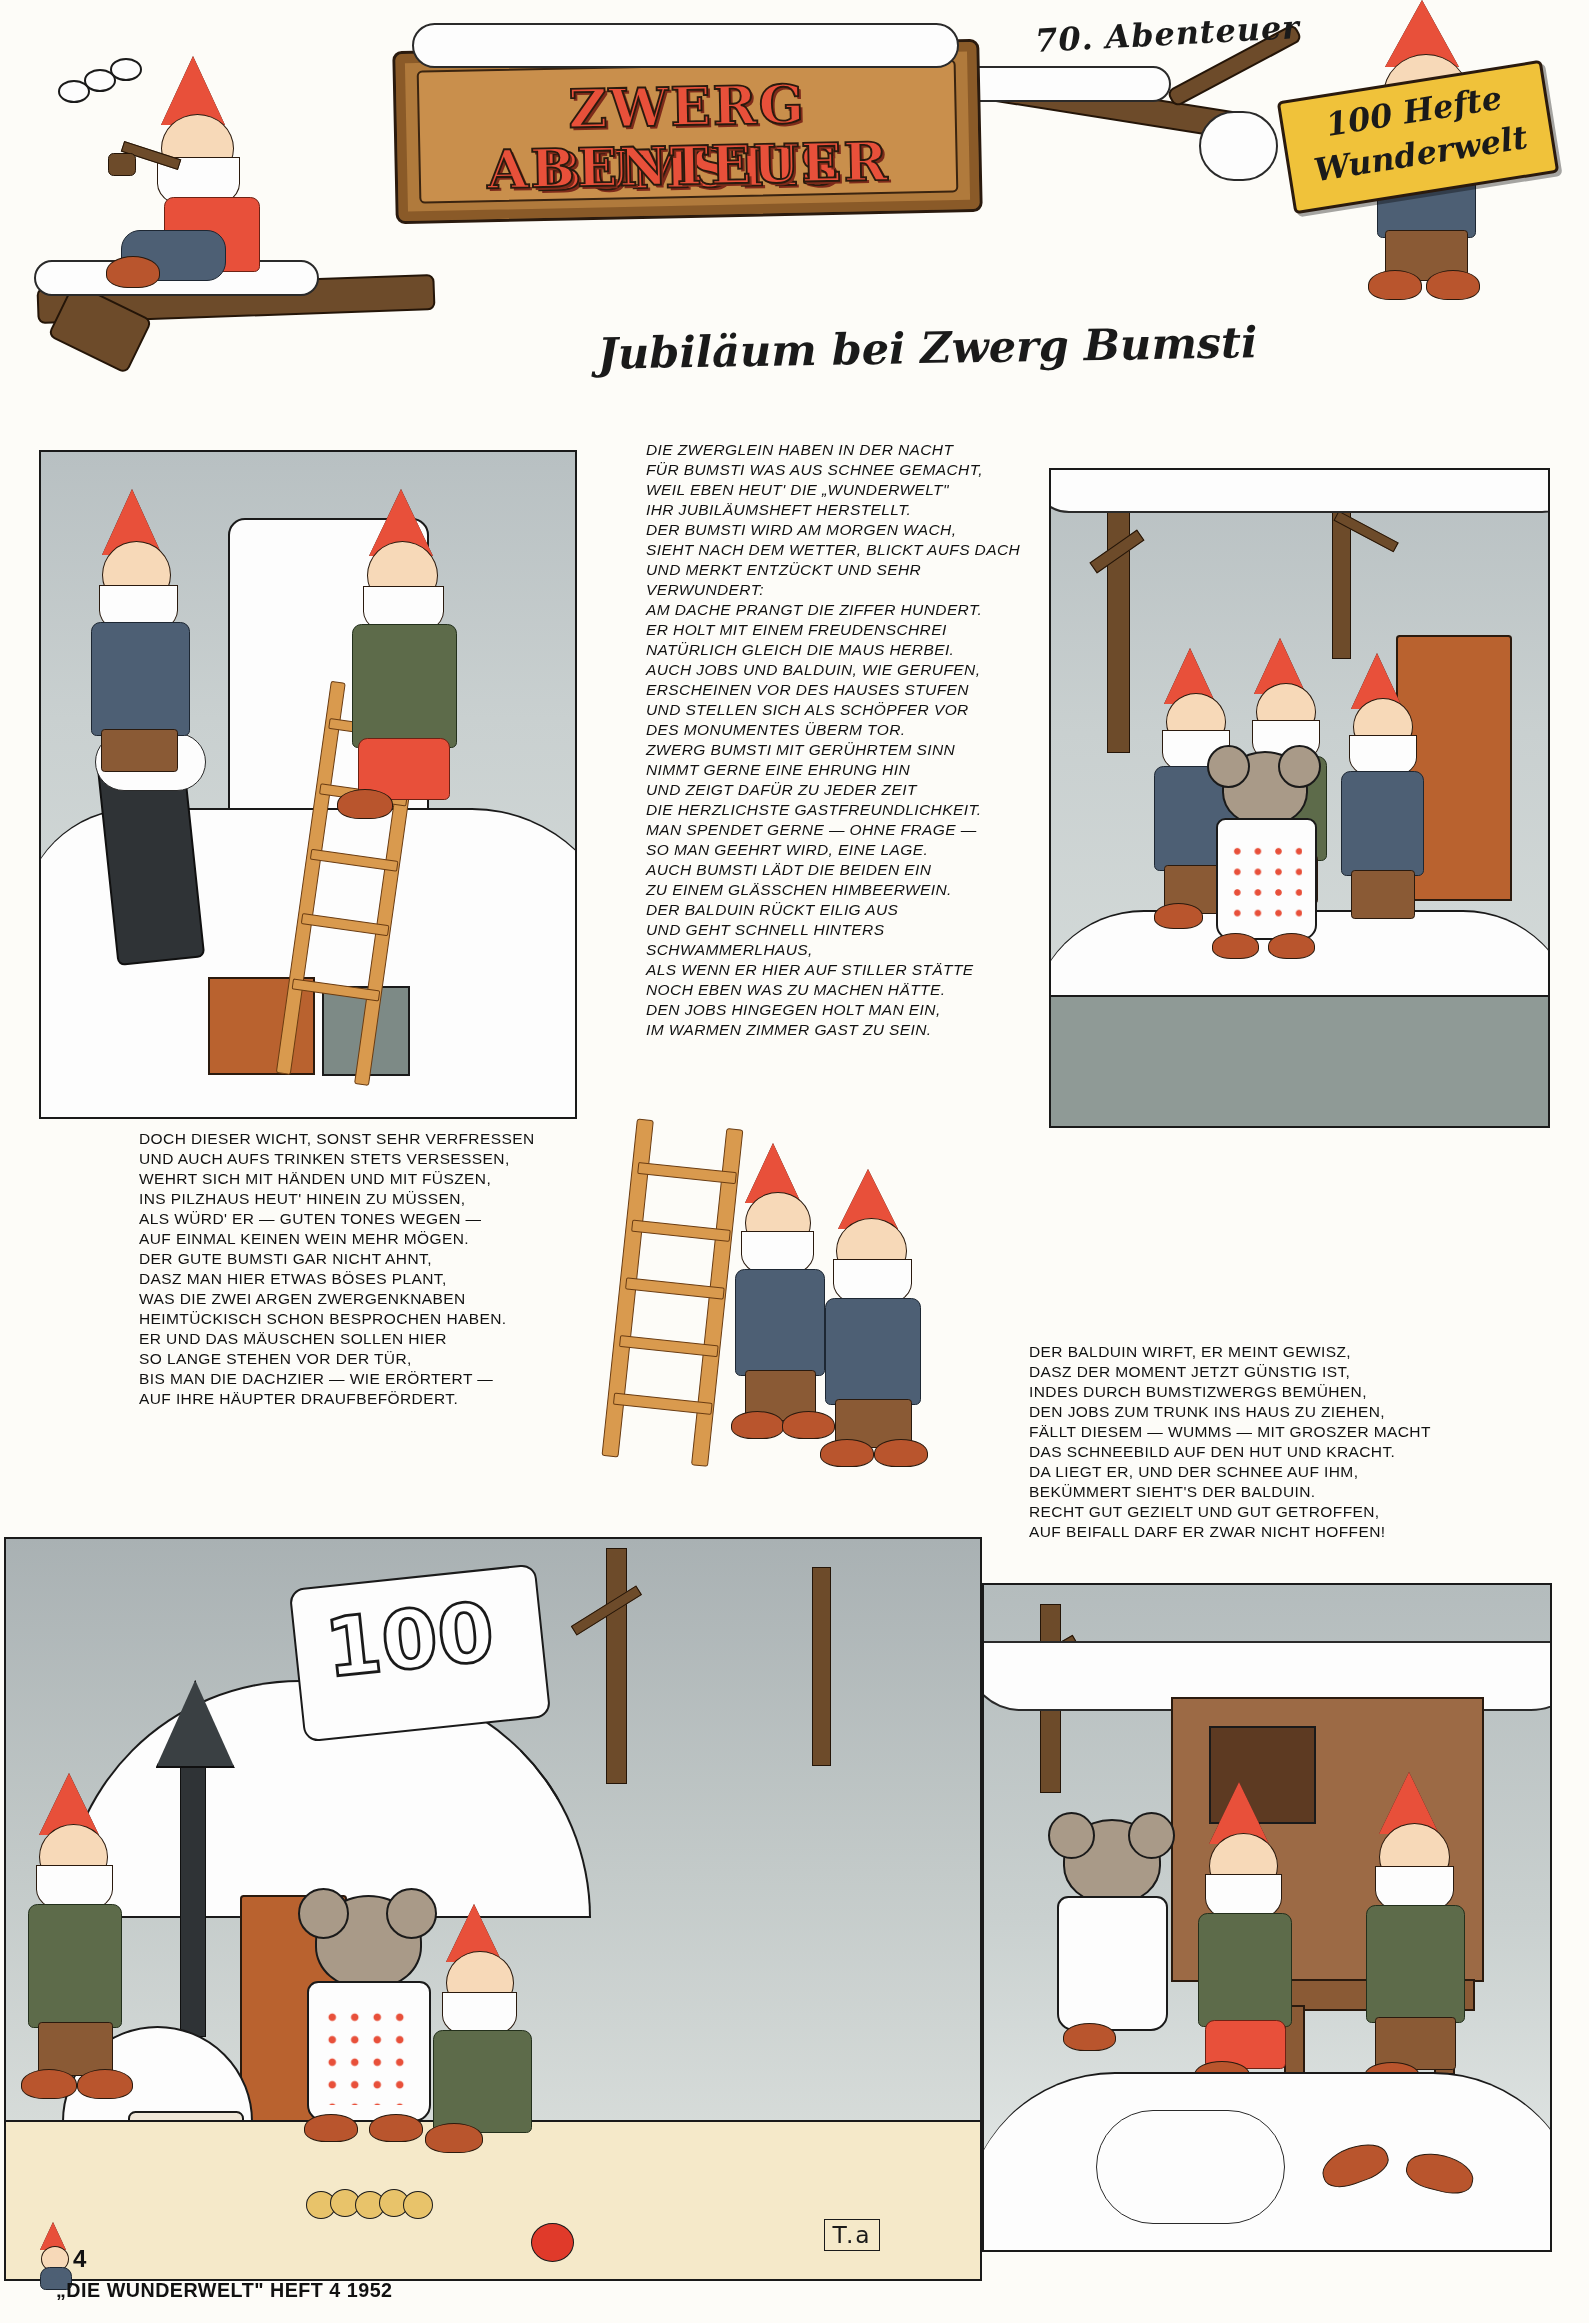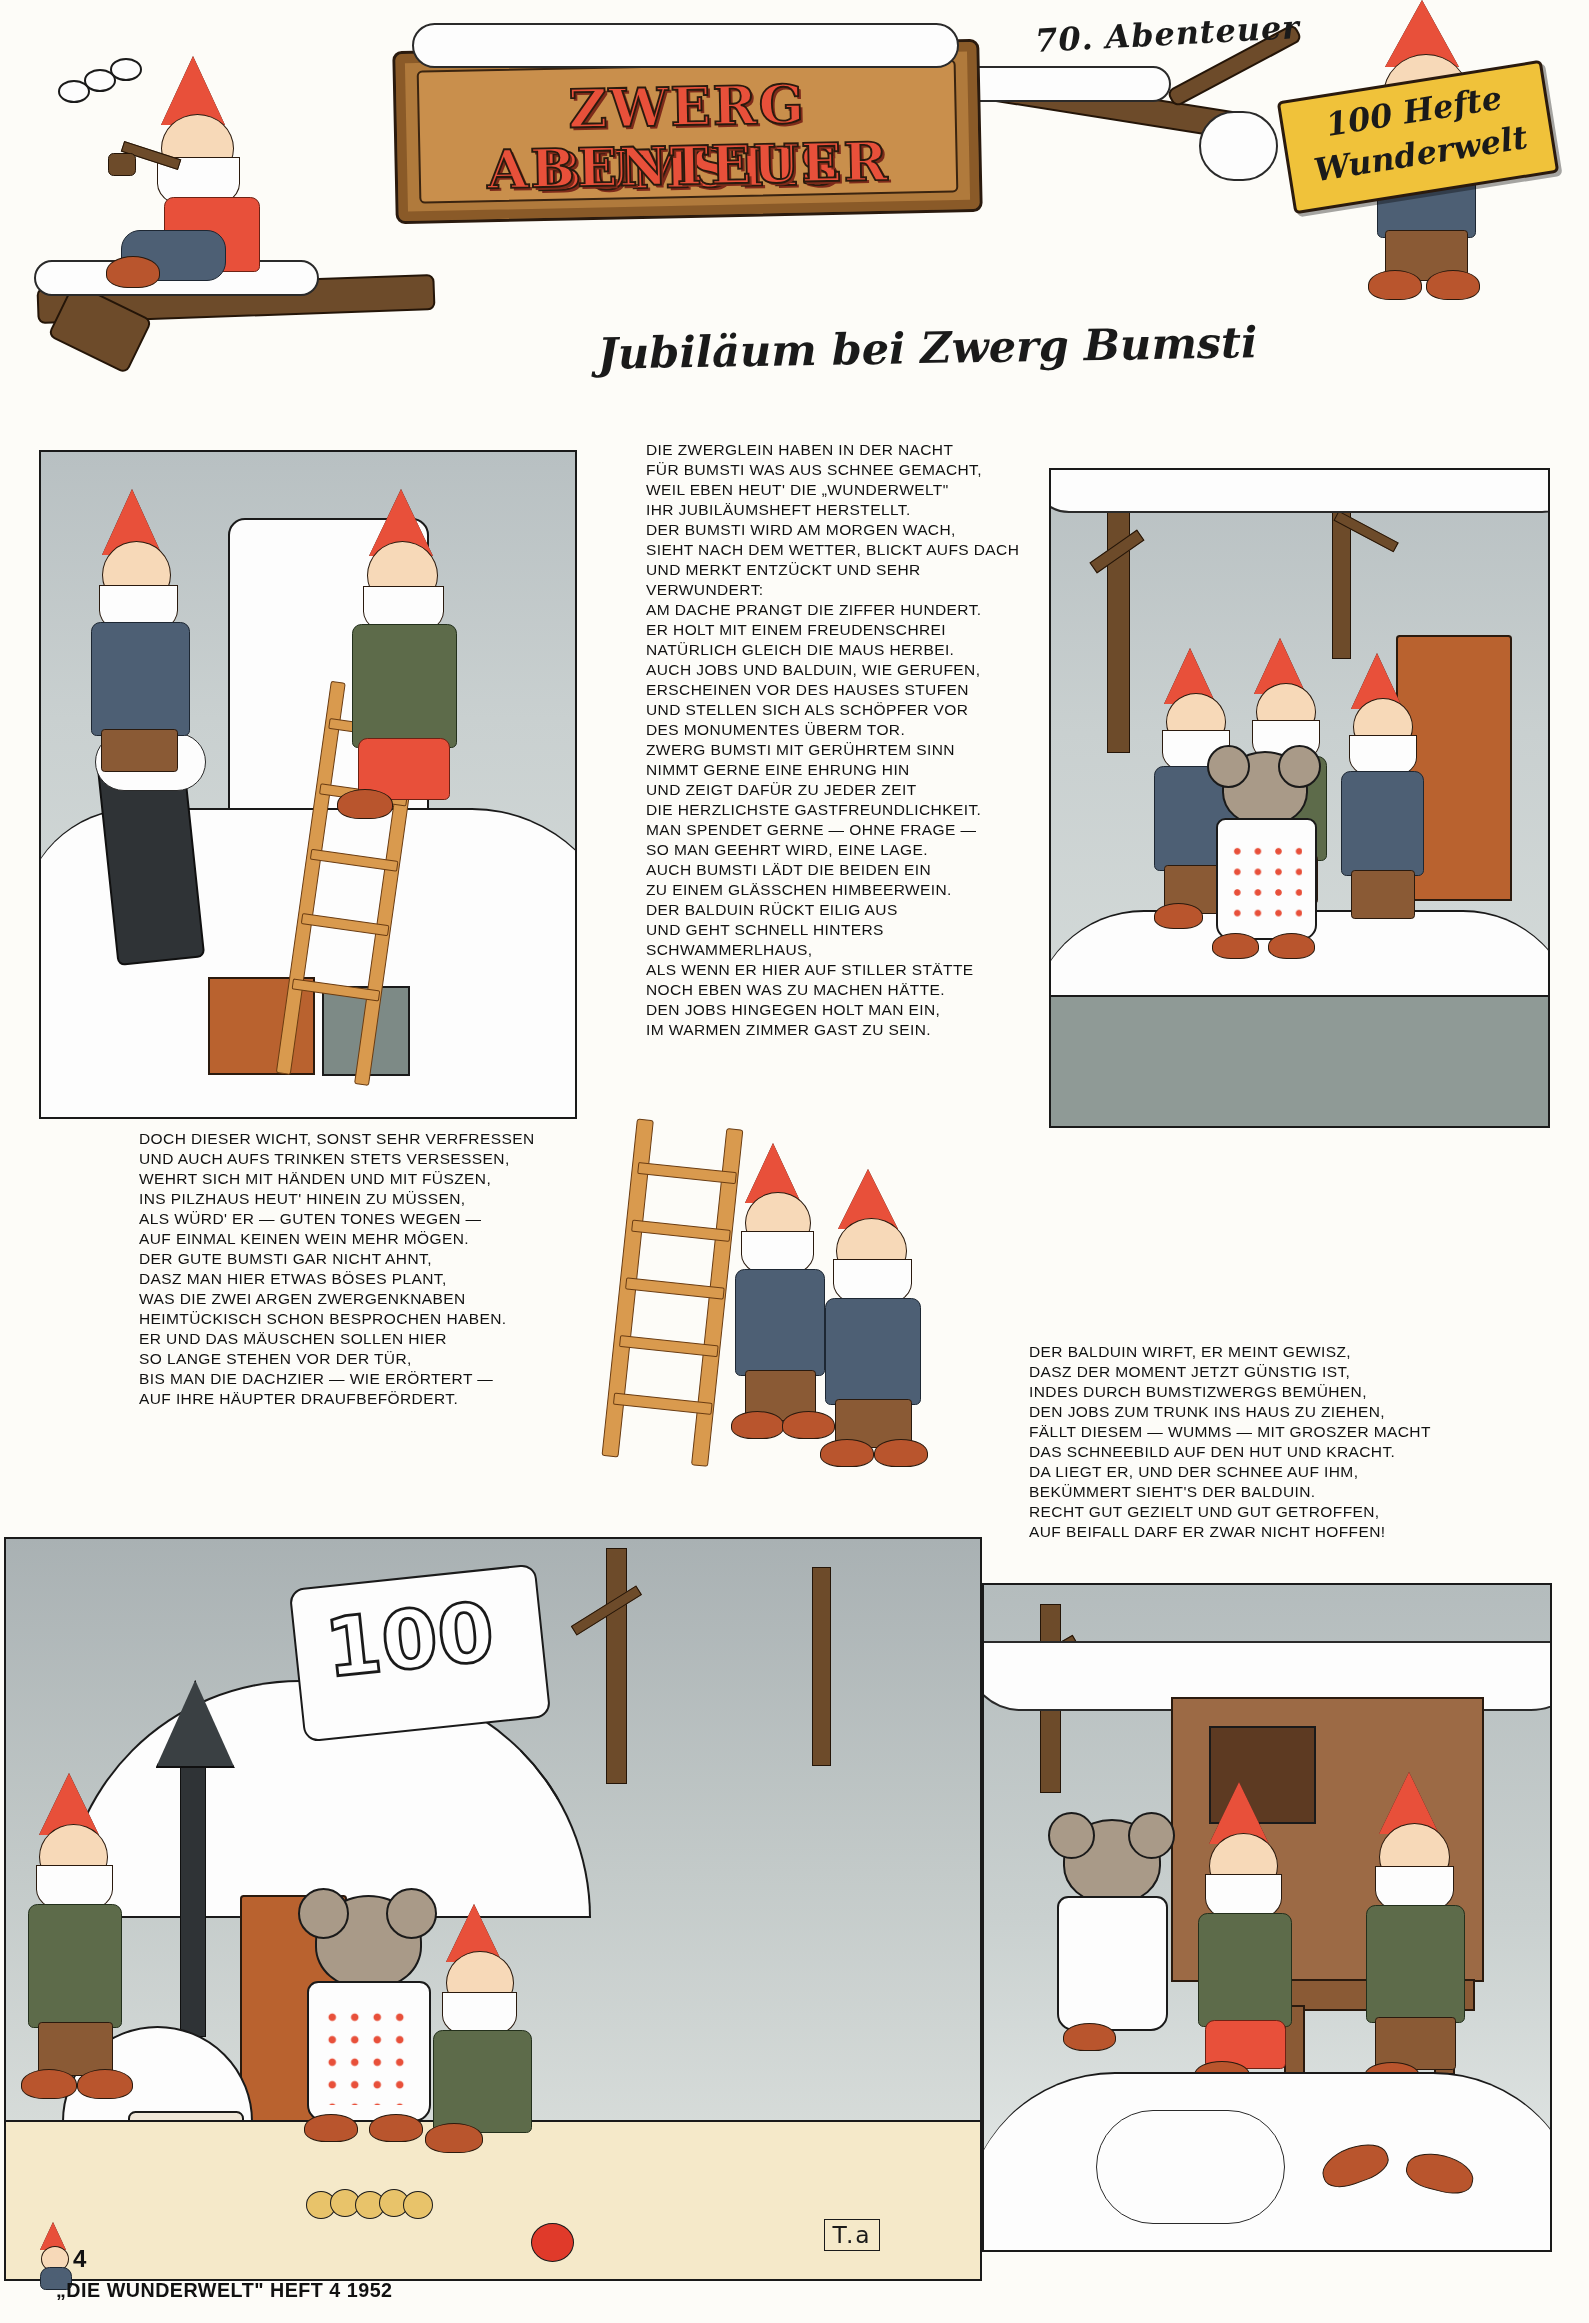--- a/index.html
+++ b/index.html
@@ -142,21 +142,21 @@
   .verse {
     position: absolute;
     font-family: "Liberation Sans", sans-serif;
     font-size: 15.5px;
     line-height: 20px;
     color: #111111;
     letter-spacing: 0.4px;
     white-space: pre-line;
     text-transform: uppercase;
   }
-  #verse-1 { left: 646px; top: 440px; width: 394px; }
+  #verse-1 { left: 646px; top: 440px; width: 394px; font-style: italic; }
   #verse-2 { left: 139px; top: 1129px; width: 487px; }
   #verse-3 { left: 1029px; top: 1342px; width: 487px; }
 
   
   .footer {
     position: absolute;
     left: 56px;
     top: 2279px;
     font-family: "Liberation Sans", sans-serif;
     font-weight: bold;

